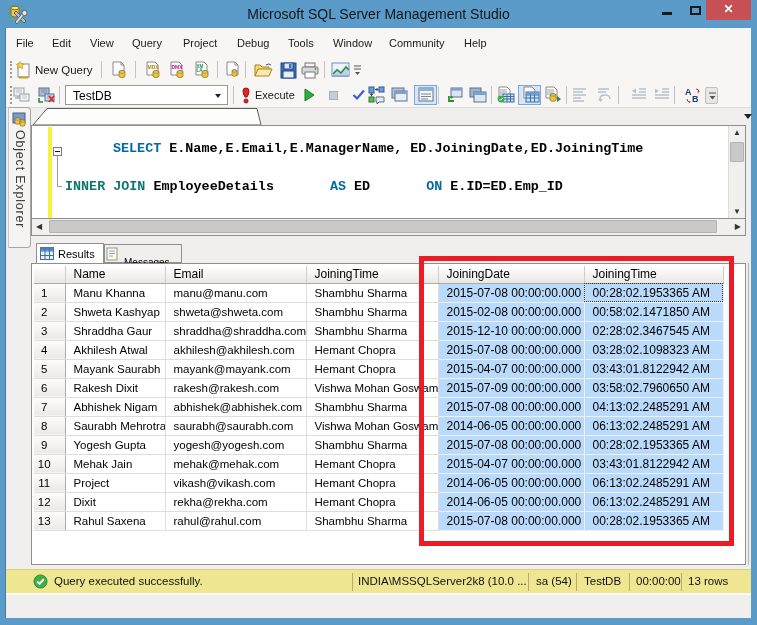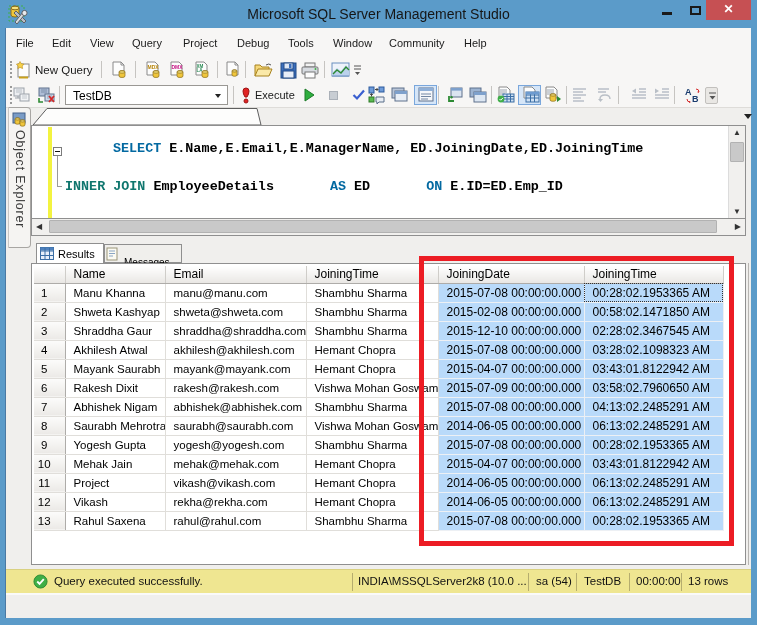--- a/index.html
+++ b/index.html
@@ -448,21 +448,21 @@
         <tr>
               <td class="rn">11</td>
               <td>Project</td>
               <td>vikash@vikash.com</td>
               <td>Hemant Chopra</td>
               <td class="sel">2014-06-05 00:00:00.000</td>
               <td class="sel">06:13:02.2485291 AM</td>
             </tr>
         <tr>
               <td class="rn">12</td>
-              <td>Vikash</td>
+              <td>Dixit</td>
               <td>rekha@rekha.com</td>
               <td>Hemant Chopra</td>
               <td class="sel">2014-06-05 00:00:00.000</td>
               <td class="sel">06:13:02.2485291 AM</td>
             </tr>
         <tr>
               <td class="rn">13</td>
               <td>Rahul Saxena</td>
               <td>rahul@rahul.com</td>
               <td>Shambhu Sharma</td>

